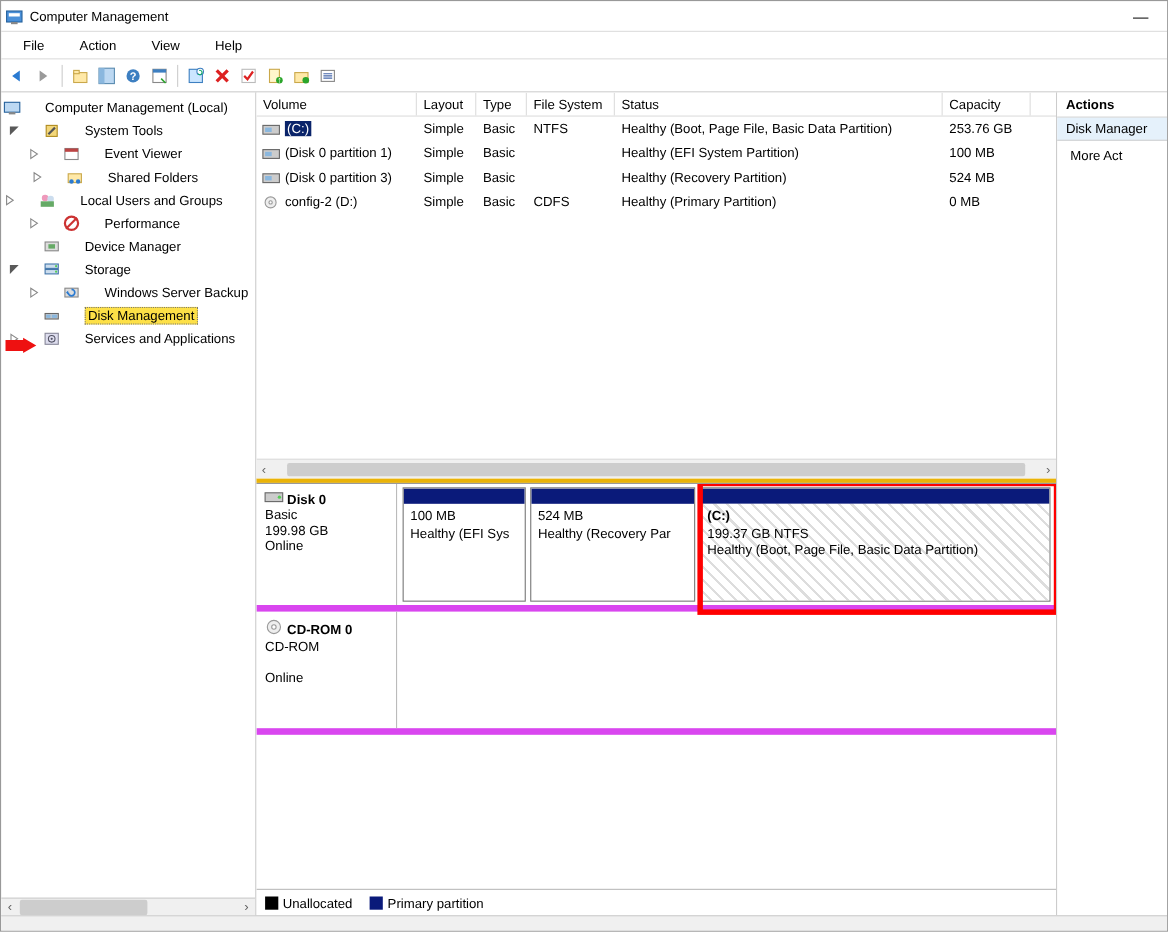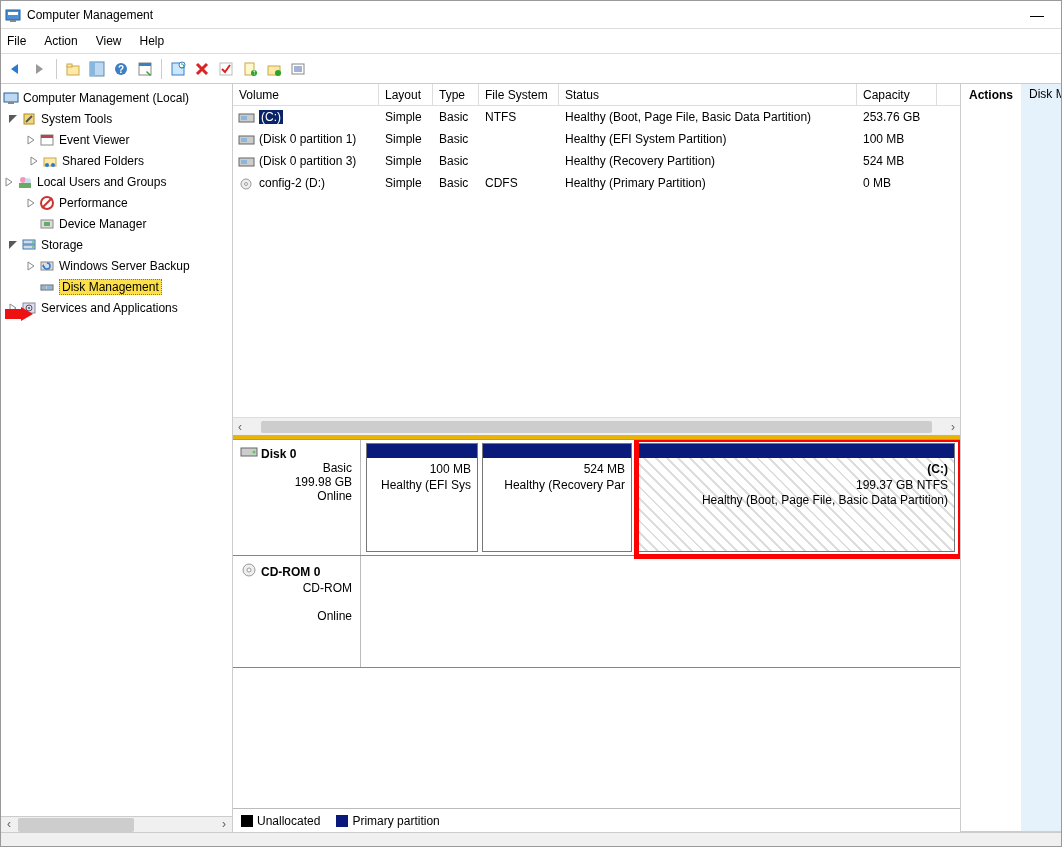--- a/index.html
+++ b/index.html
@@ -26,21 +26,21 @@
   .titlebar .title { flex: 1; }
   .titlebar .min-btn { width: 40px; text-align: center; font-size: 14px; }
   
   .menubar {
     display: flex;
     height: 24px;
     align-items: center;
     padding: 0 6px;
     gap: 18px;
   }
-  .menubar span { cursor: default; }
+  .menubar span { cursor: default; margin-left: 14px; }
   .menubar-sep { height:1px; background:#ddd; }
   
   .toolbar {
     display: flex;
     align-items: center;
     height: 30px;
     padding: 2px 4px;
     border-bottom: 1px solid #ccc;
     gap: 2px;
   }
@@ -70,20 +70,21 @@
     flex: 1;
     overflow: hidden;
     padding-top: 3px;
     white-space: nowrap;
     position: relative;
   }
   .tree-row {
     display: flex; align-items: center;
     height: 21px;
     padding-left: 2px;
+    gap: 18px;
   }
   .twisty {
     width: 12px; height: 12px; display:inline-flex; align-items:center; justify-content:center;
     margin-right: 2px;
   }
   .twisty svg { display:block; }
   .node-icon { width: 16px; height: 16px; margin-right: 4px; display:inline-flex;align-items:center;justify-content:center;}
   .tree-row.selected .label {
     background: #fde047; border: 1px dotted #777; padding: 0 2px;
   }
@@ -164,23 +165,22 @@
   
   .disk-area {
     flex:1;
     overflow:hidden;
     display:flex;
     flex-direction: column;
     border-top: 1px solid #999;
   }
   .disk-row {
     display:flex;
-    border-bottom: 1px solid #d946ef;
+    border-bottom: 6px solid #d946ef;
     min-height: 110px;
-    text-align: right;
   }
   .disk-info {
     width: 128px;
     border-right: 1px solid #bbb;
     padding: 6px 8px;
   }
   .disk-info .dname { font-weight: bold; display:flex; align-items:center; gap:4px;}
   .disk-parts {
     flex:1;
     display:flex;
@@ -222,21 +222,21 @@
     display:flex; align-items:center;
     padding: 0 8px; gap: 16px;
   }
   .legend .sw { width:12px; height:12px; display:inline-block; margin-right:4px; vertical-align:middle;}
   .sw.black { background:#000; }
   .sw.navy  { background:#0a1a7a; }
   
   .actionspanel {
     width: 100px;
     display:flex;
-    flex-direction:row;
+    flex-direction:column;
     overflow:hidden;
   }
   .actions-hdr {
     font-weight: bold;
     padding: 4px 8px;
     border-bottom: 1px solid #ccc;
     background: #fff;
   }
   .action-cat {
     background: #e5f1fb;

